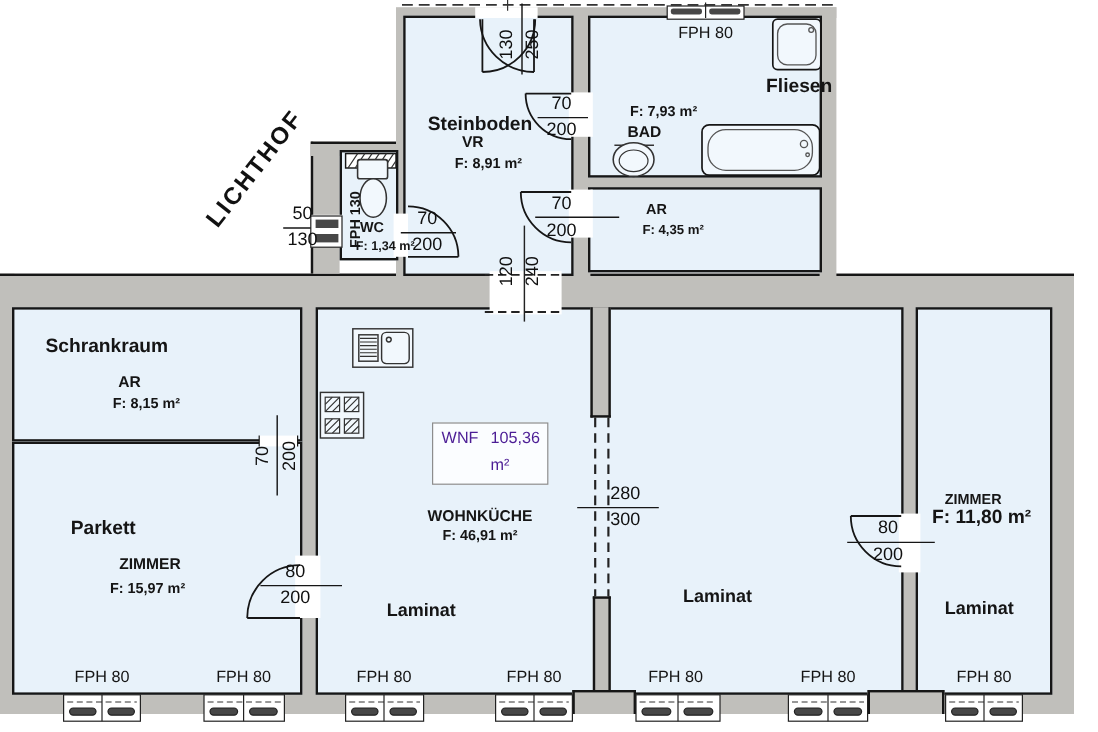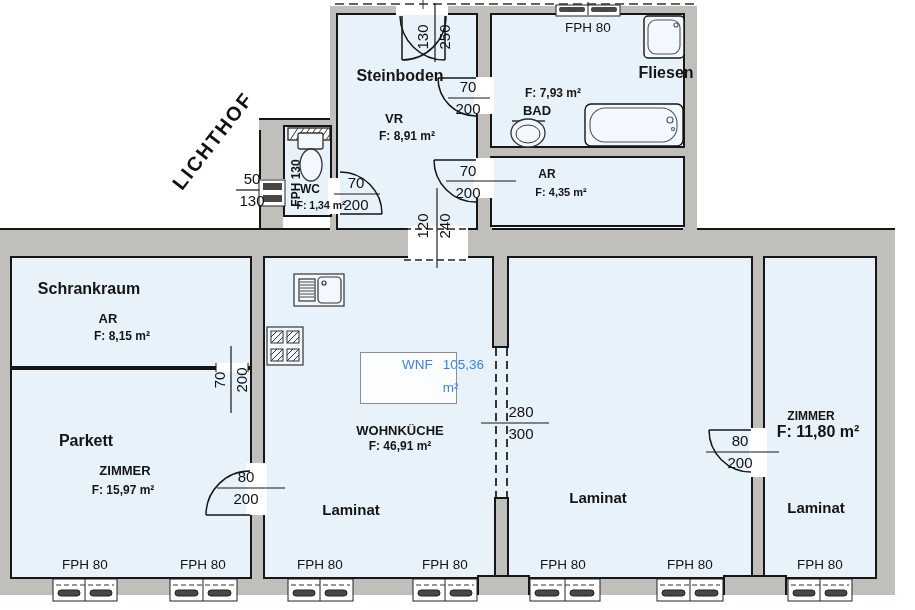--- a/index.html
+++ b/index.html
@@ -16,22 +16,22 @@
   .dim{position:absolute;display:flex;flex-direction:column;align-items:center;gap:7px;
        font-size:15px;line-height:15px;color:#101010;white-space:nowrap;z-index:6;
        transform:translate(-50%,-50%);}
   .dim.rot{transform:translate(-50%,-50%) rotate(-90deg);}
   .lichthof{position:absolute;left:213px;top:141px;transform:translate(-50%,-50%) rotate(-52deg);
             font-size:20px;font-weight:bold;letter-spacing:2px;color:#111;z-index:6;white-space:nowrap;}
   .topbox{position:absolute;left:360px;top:352px;width:97px;height:52px;background:#fbfdff;
           border:1.5px solid #8d8d8d;box-sizing:border-box;z-index:6;}
   .topbox .t{height:26px;line-height:26px;border-bottom:1.5px solid #8d8d8d;
              font-size:19px;font-weight:bold;color:#4f4f4f;padding-left:7px;}
-  .topbox .w{height:23px;line-height:23px;font-size:13.5px;color:#3b82f6;padding-left:7px;
-             display:flex;gap:10px;margin-left:34px;}
+  .topbox .w{height:23px;line-height:23px;font-size:13.5px;color:#4c1d95;padding-left:7px;
+             display:flex;gap:10px;}
 </style>
 </head>
 <body>
 
 <div class="plan">
 
   <div class="wall" style="left:0;top:228px;width:12px;height:367px;"></div>
   <div class="wall" style="left:0;top:575px;width:895px;height:20px;"></div>
   <div class="wall" style="left:0;top:228px;width:895px;height:32px;border-top:2px solid #161616;box-sizing:border-box;"></div>
   <div class="wall" style="left:259px;top:118px;width:24px;height:110px;border-left:2px solid #161616;box-sizing:border-box;"></div>
@@ -238,21 +238,21 @@
         <rect x="271" y="349" width="12" height="12"></rect>
           <path d="M271,361 L283,349 M271,355 L277,349 M277,361 L283,355"></path>
         <rect x="287" y="349" width="12" height="12"></rect>
           <path d="M287,361 L299,349 M287,355 L293,349 M293,361 L299,355"></path>
       </g>
     </g>
   </svg>
 
   <div class="lichthof">LICHTHOF</div>
 
-  <div class="rlabel" style="left:400px;top:76px;font-size:16px;">Steinboden</div>
+  <div class="rlabel" style="left:400px;top:104px;font-size:16px;">Steinboden</div>
   <div class="rlabel" style="left:394px;top:118px;font-size:13px;">VR</div>
   <div class="rlabel" style="left:407px;top:136px;font-size:12px;">F: 8,91 m²</div>
 
   <div class="rlabel" style="left:537px;top:74px;font-size:13px;margin-top:36px;">BAD</div>
   <div class="rlabel" style="left:553px;top:93px;font-size:12px;">F: 7,93 m²</div>
   <div class="rlabel" style="left:622px;top:73px;font-size:16px;margin-left:44px;">Fliesen</div>
 
   <div class="rlabel" style="left:547px;top:174px;font-size:12px;">AR</div>
   <div class="rlabel" style="left:561px;top:192px;font-size:11px;">F: 4,35 m²</div>
 

